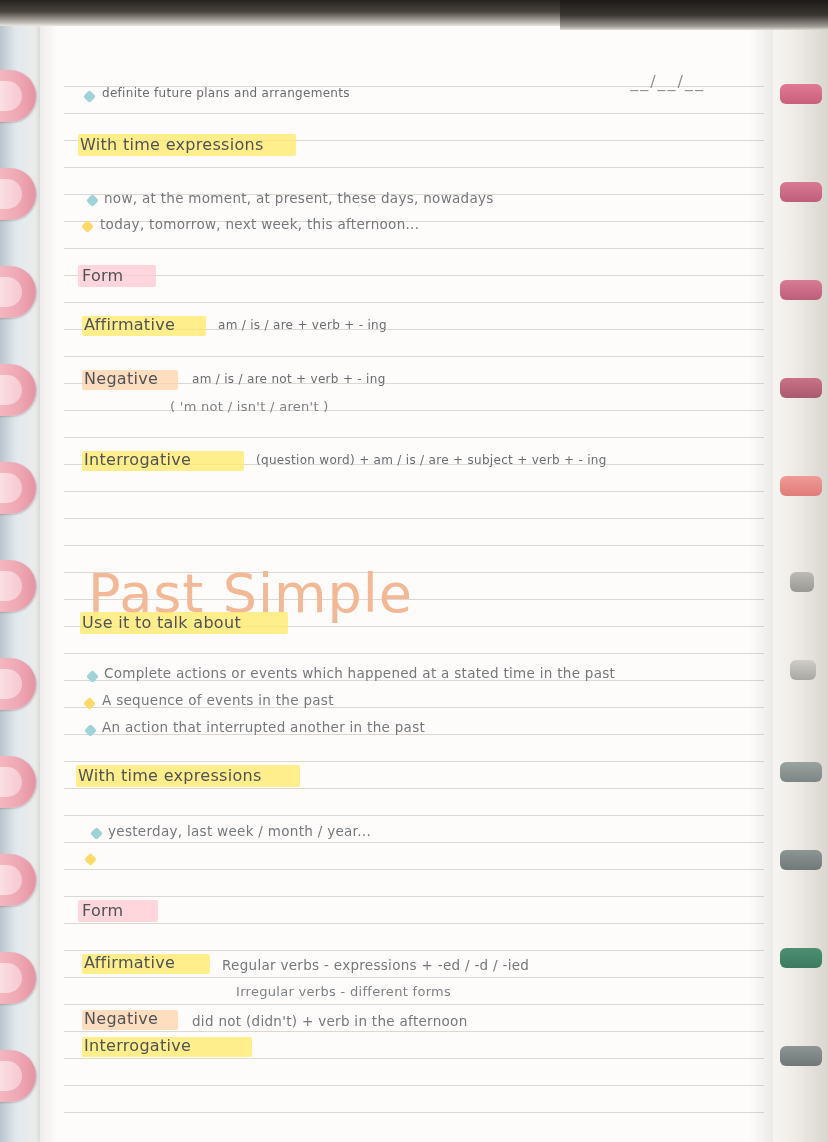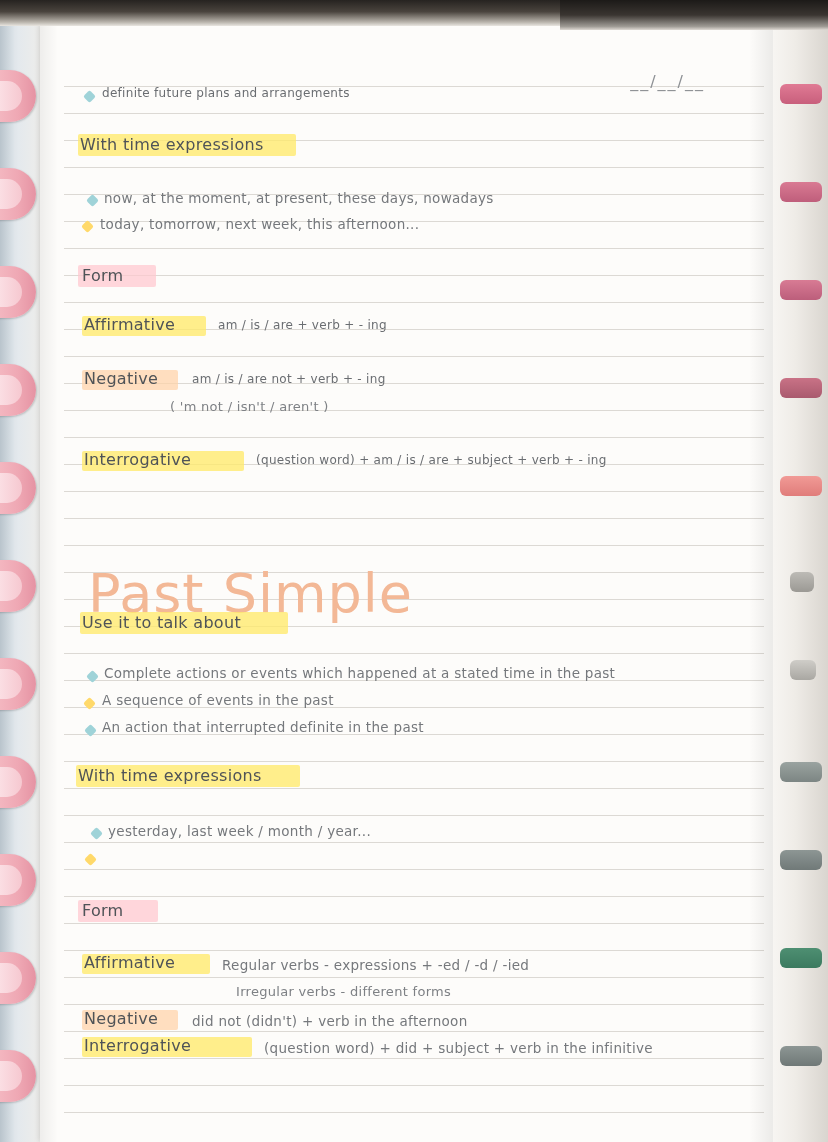--- a/index.html
+++ b/index.html
@@ -224,21 +224,21 @@
       <div class="hw pinktitle" style="top:538px;left:48px">Past Simple</div>
 
       <div class="hl yellow" style="top:588px;left:40px;width:208px;height:22px"></div>
       <div class="hw head" style="top:589px;left:42px">Use it to talk about</div>
 
       <div class="bullet blue" style="top:648px;left:48px"></div>
       <div class="hw bodysm" style="top:641px;left:64px">Complete actions or events which happened at a stated time in the past</div>
       <div class="bullet yellowb" style="top:675px;left:45px"></div>
       <div class="hw bodysm" style="top:668px;left:62px">A sequence of events in the past</div>
       <div class="bullet blue" style="top:702px;left:46px"></div>
-      <div class="hw bodysm" style="top:695px;left:62px">An action that interrupted definite in the past</div>
+      <div class="hw bodysm" style="top:695px;left:62px">An action that interrupted another in the past</div>
 
       <div class="hl yellow" style="top:741px;left:36px;width:224px;height:22px"></div>
       <div class="hw head" style="top:742px;left:38px">With time expressions</div>
 
       <div class="bullet blue" style="top:805px;left:52px"></div>
       <div class="hw bodysm" style="top:799px;left:68px">yesterday, last week / month / year...</div>
       <div class="bullet yellowb" style="top:831px;left:46px"></div>
 
       <div class="hl pinkhl" style="top:876px;left:38px;width:80px;height:22px"></div>
       <div class="hw head" style="top:877px;left:42px">Form</div>
@@ -247,21 +247,20 @@
       <div class="hw head" style="top:929px;left:44px">Affirmative</div>
       <div class="hw bodysm" style="top:933px;left:182px">Regular verbs - expressions + -ed / -d / -ied</div>
       <div class="hw sub" style="top:960px;left:196px">Irregular verbs - different forms</div>
 
       <div class="hl orangehl" style="top:986px;left:42px;width:96px;height:20px"></div>
       <div class="hw head" style="top:985px;left:44px">Negative</div>
       <div class="hw bodysm" style="top:989px;left:152px">did not (didn't) + verb in the afternoon</div>
 
       <div class="hl yellow" style="top:1013px;left:42px;width:170px;height:20px"></div>
       <div class="hw head" style="top:1012px;left:44px">Interrogative</div>
-      <div class="hw bodysm" style="top:1016px;left:224px">(question word) + did + subject + verb in the infinitive</div>
 
     </div>
   </div>
 
   <div class="shadow-right"></div>
   <div class="shadow-left"></div>
   <div class="photo-top-shadow"></div>
   <div class="photo-top-shadow right"></div>
 
 </div>

